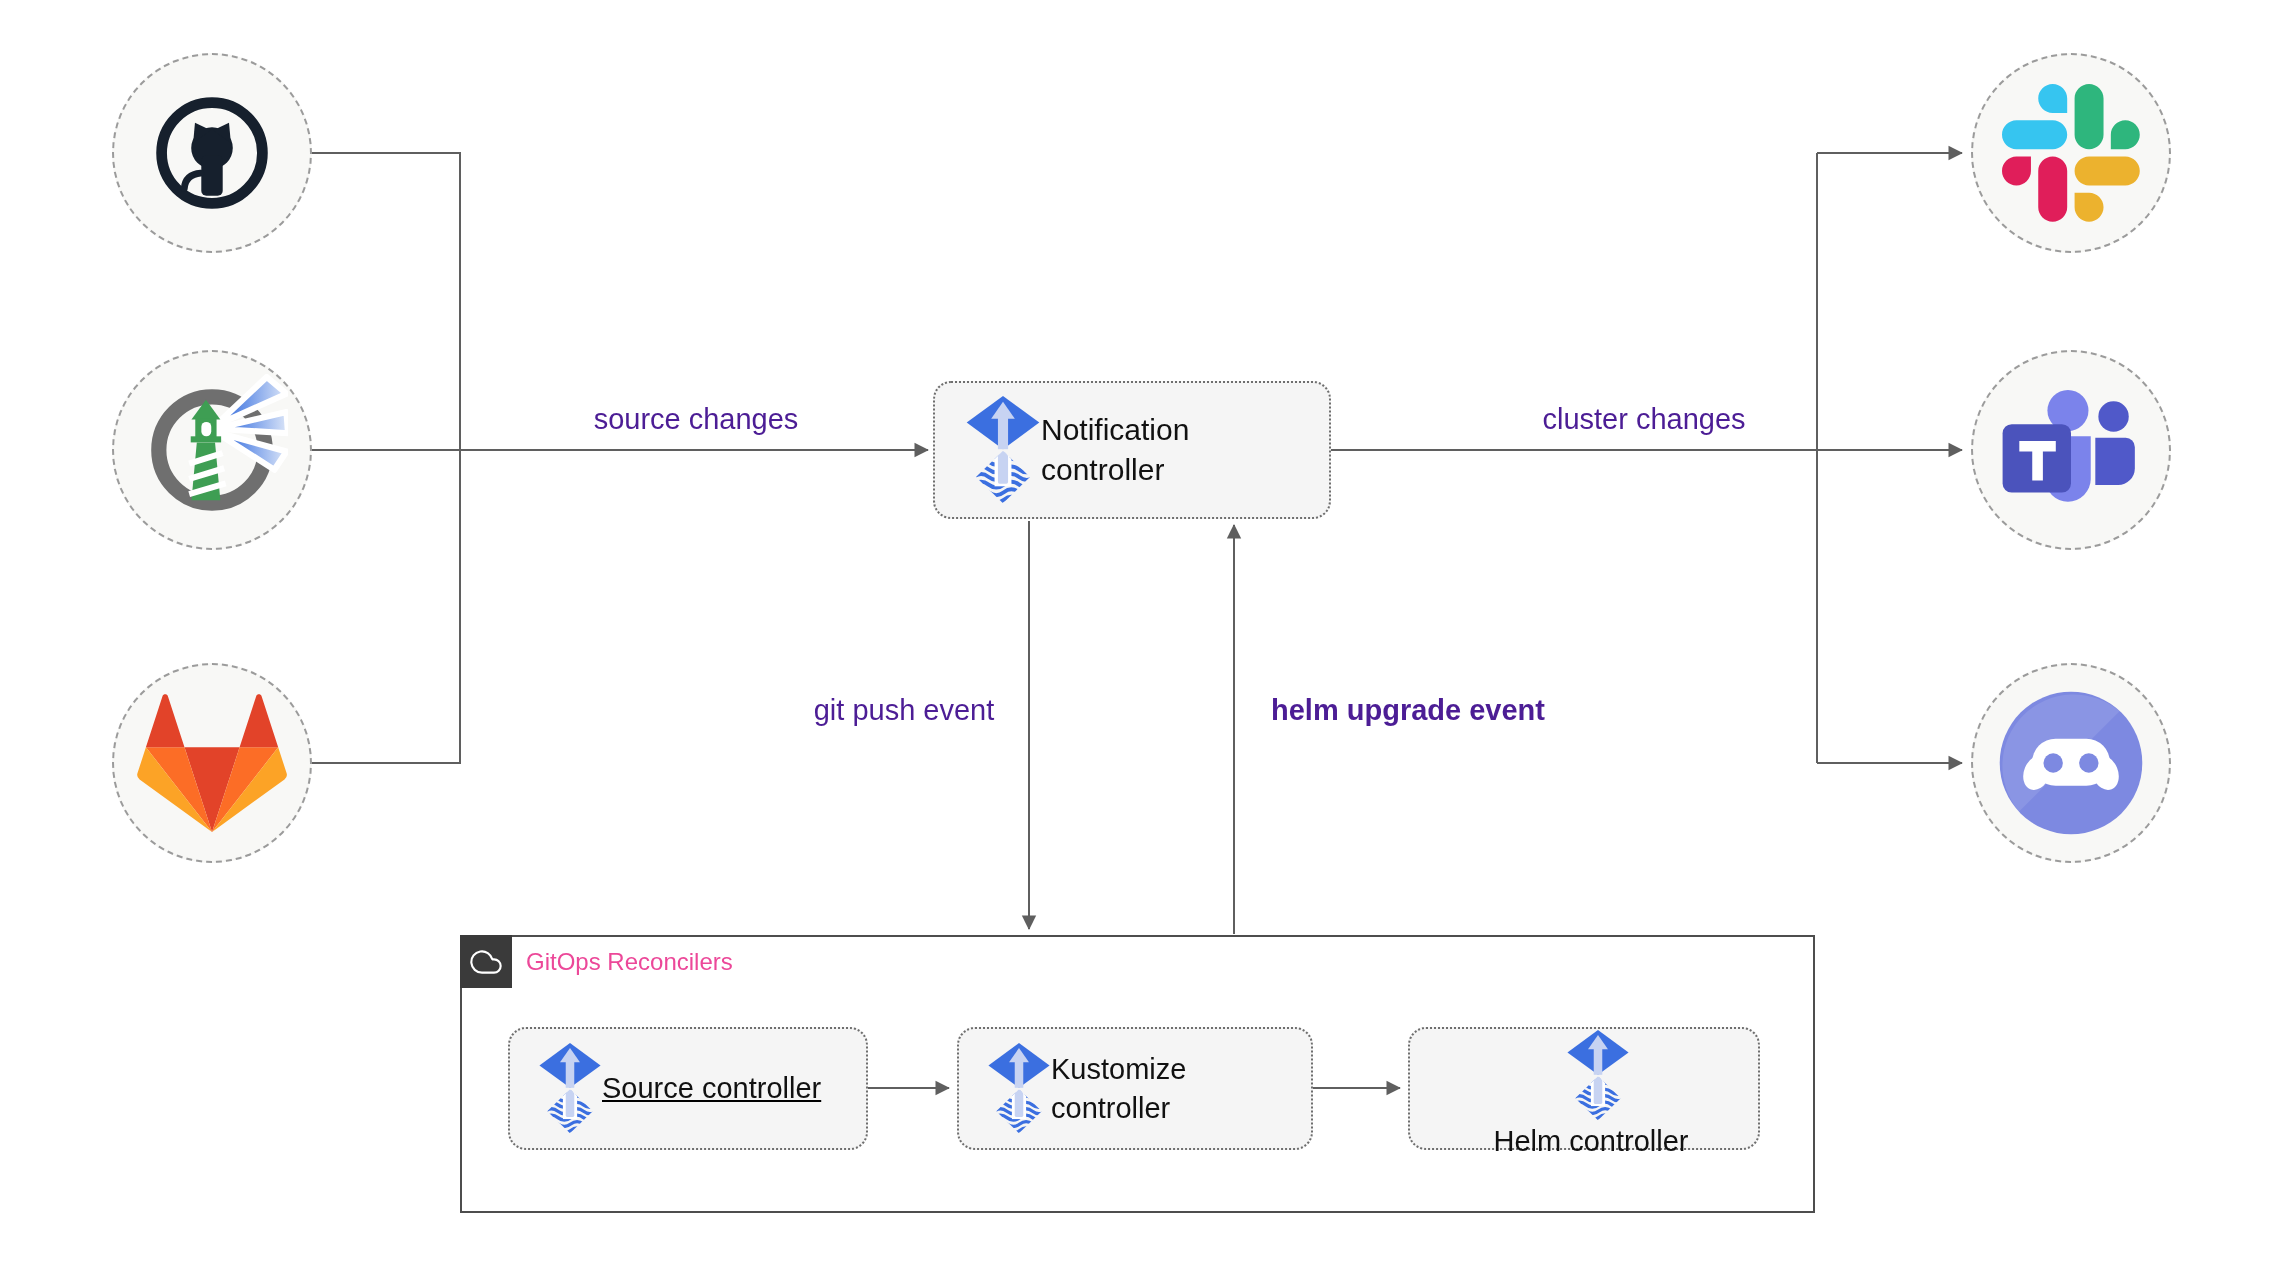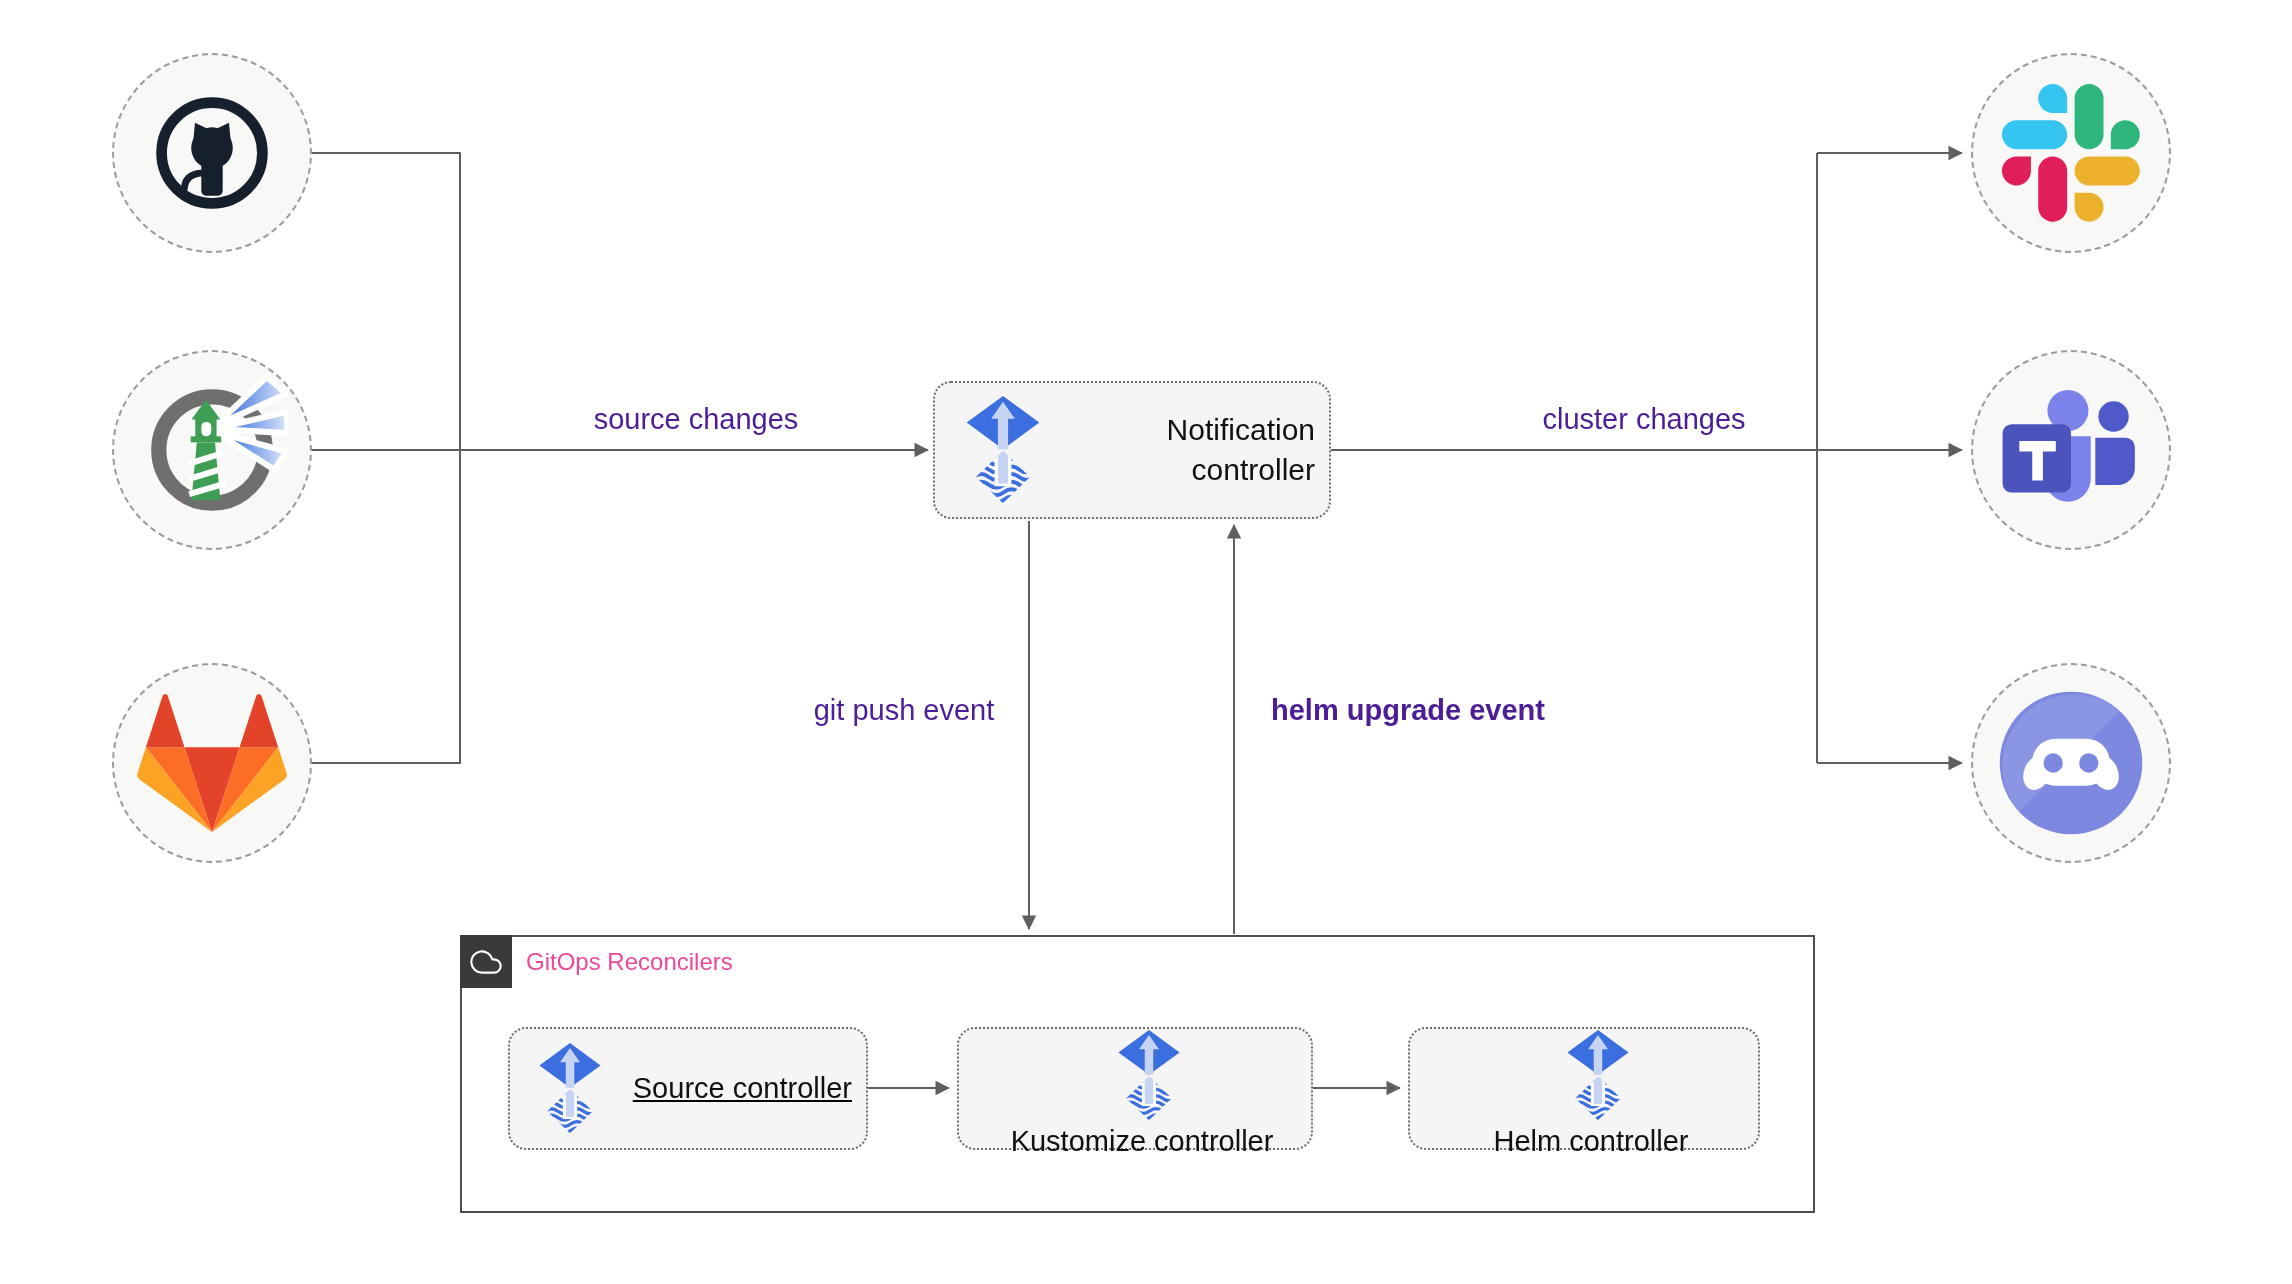--- a/index.html
+++ b/index.html
@@ -13,21 +13,21 @@
     background:#f8f8f6;border:2px dashed #9b9b9b;box-sizing:border-box;
     display:flex;align-items:center;justify-content:center;
   }
   
   .node-box{
     position:absolute;background:#f5f5f5;border:2px dotted #6e6e6e;border-radius:18px;
     box-sizing:border-box;display:flex;align-items:center;
   }
   .node-box .flux-wrap{flex:0 0 auto;display:flex;align-items:center;justify-content:center;}
   .node-label{
-    flex:1 1 auto;text-align:right;color:#111111;font-size:30px;line-height:1.32;
+    flex:1 1 auto;text-align:left;color:#111111;font-size:30px;line-height:1.32;
     padding-right:14px;
   }
   .node-label.small{font-size:29px;}
   
   .edge-label{
     position:absolute;transform:translate(-50%,-50%);white-space:nowrap;
     font-size:29px;color:#4c1d95;background:#ffffff;padding:0 6px;
   }
   
   .container-box{
@@ -213,21 +213,21 @@
 
     <div class="node-box" style="left:46px;top:90px;width:360px;height:123px;padding-left:28px;text-decoration:underline;">
       <span class="flux-wrap">
         <svg width="64" height="93" viewBox="0 0 90 130">
             <use href="#flux-sym"></use>
           </svg>
       </span>
       <span class="node-label small">Source controller</span>
     </div>
 
-    <div class="node-box" style="left:495px;top:90px;width:356px;height:123px;padding-left:28px;flex-direction:column;">
+    <div class="node-box" style="left:495px;top:90px;width:356px;height:123px;padding-left:28px;">
       <span class="flux-wrap">
         <svg width="64" height="93" viewBox="0 0 90 130">
             <use href="#flux-sym"></use>
           </svg>
       </span>
       <span class="node-label small">Kustomize controller</span>
     </div>
 
     <div class="node-box" style="left:946px;top:90px;width:352px;height:123px;padding-left:28px;flex-direction:column;">
       <span class="flux-wrap">

